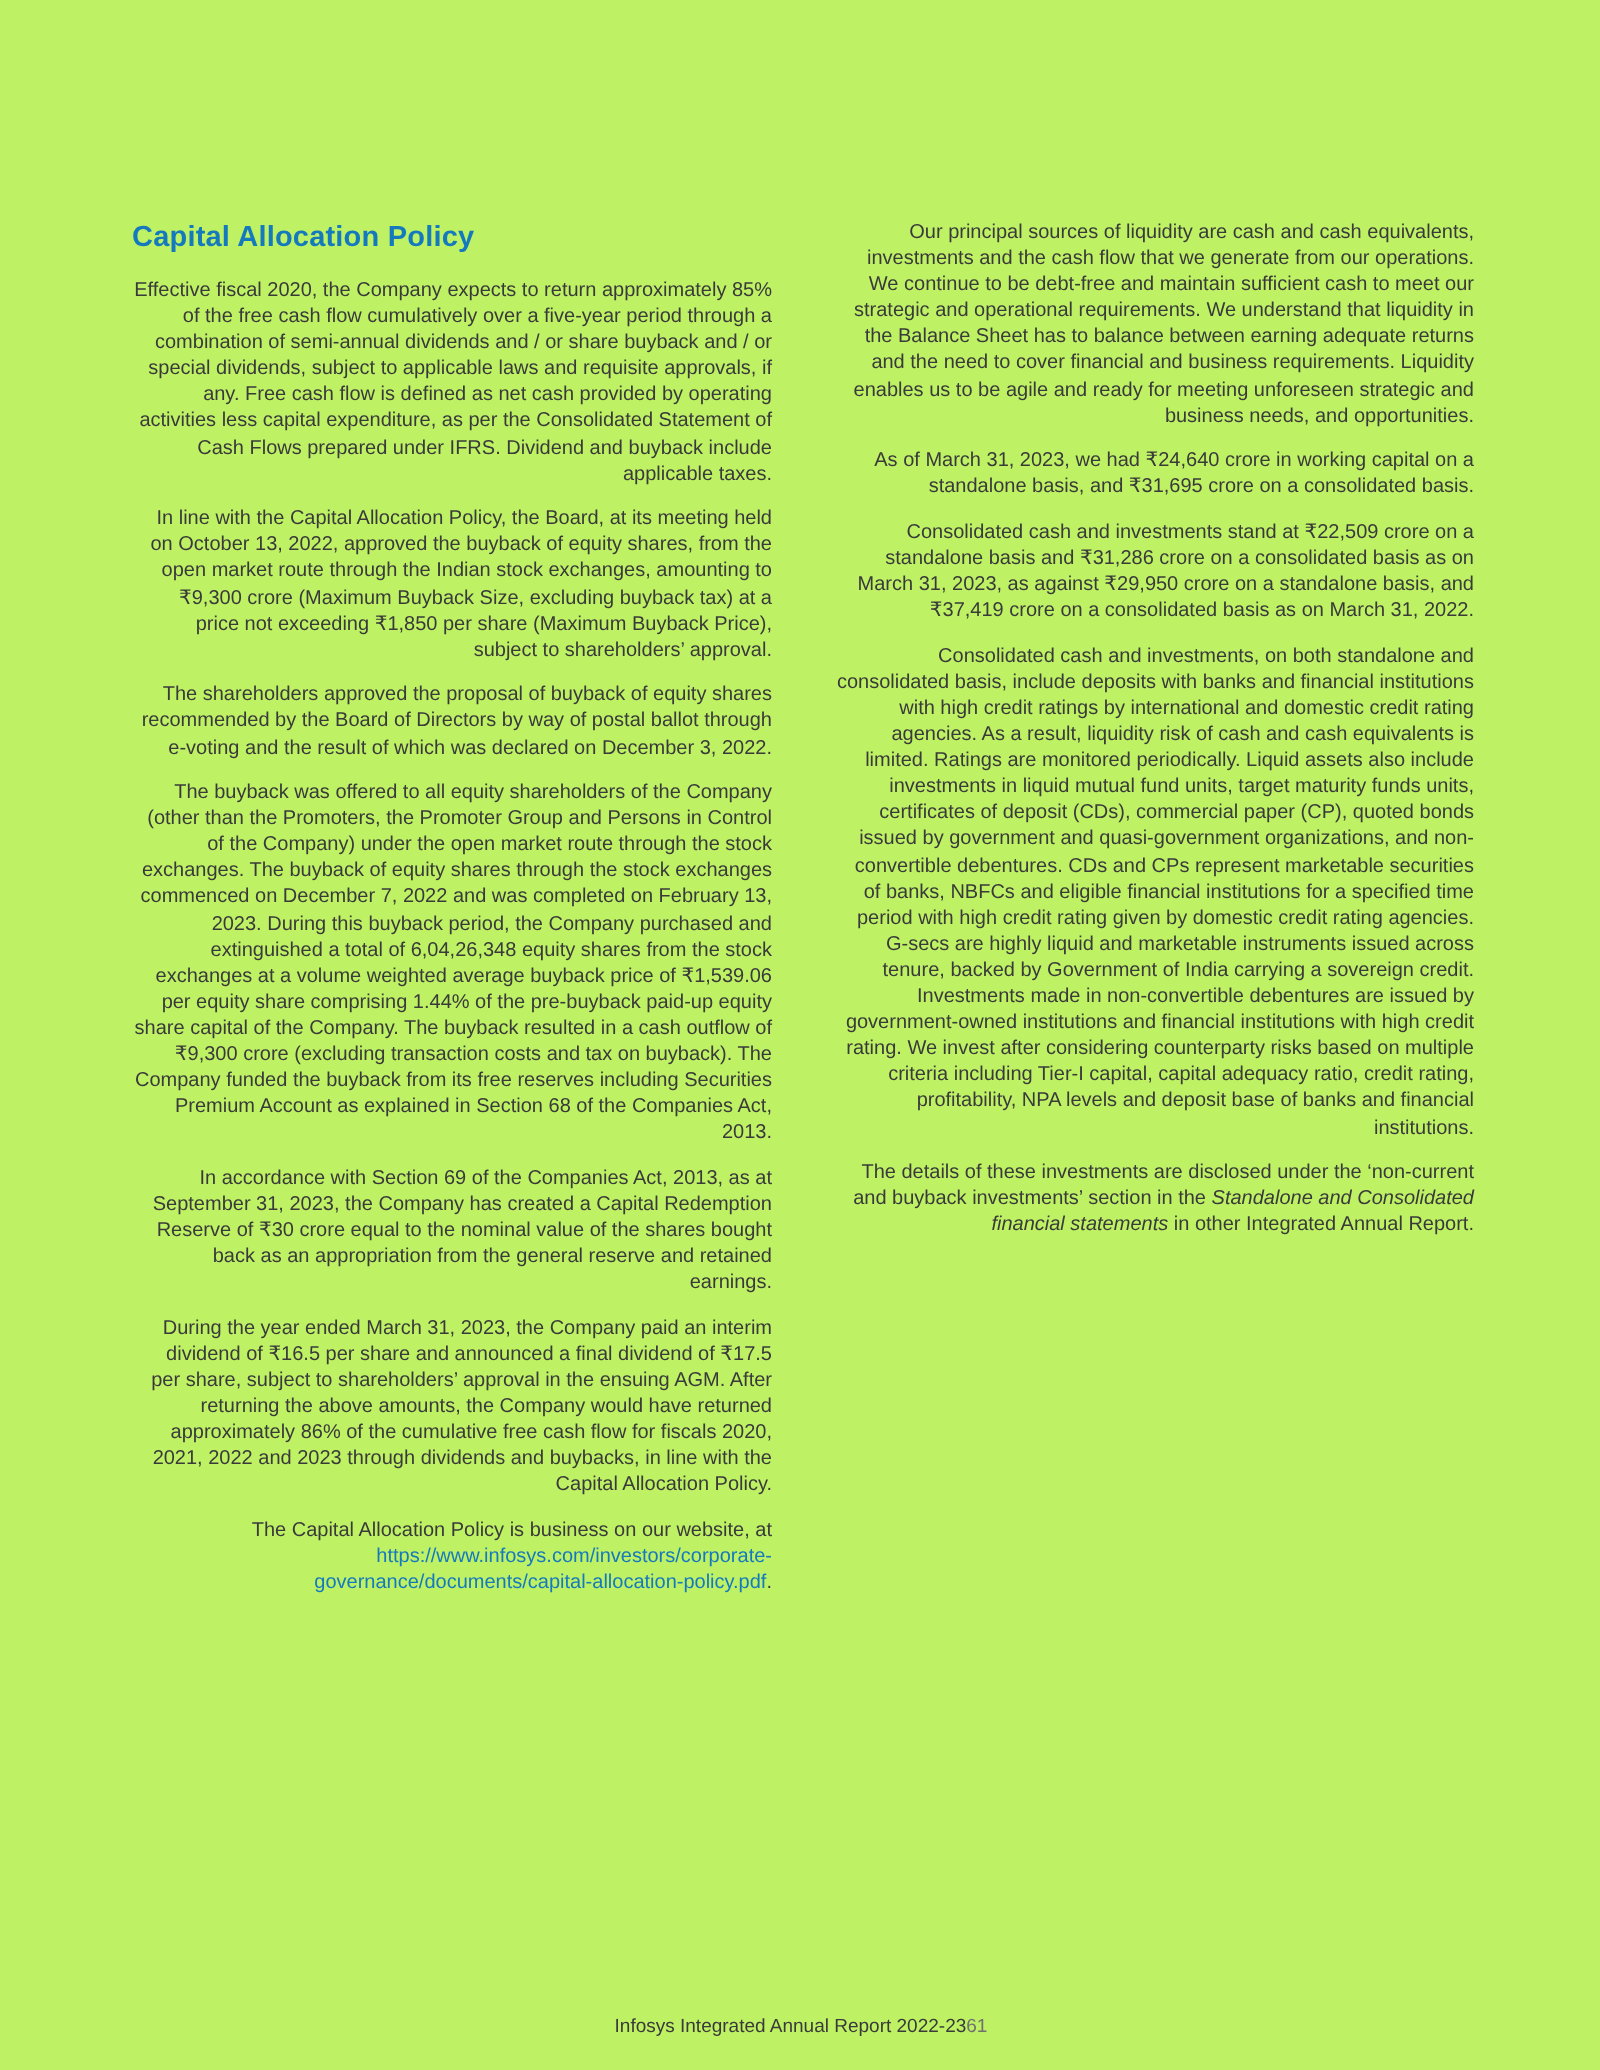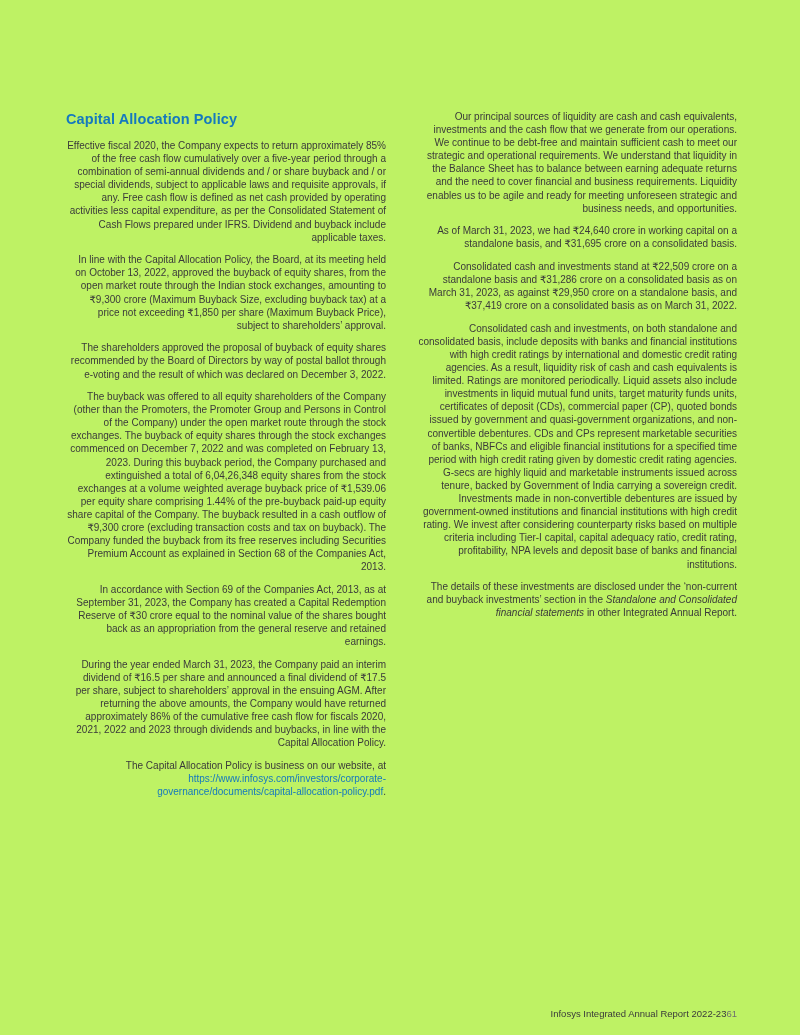--- a/index.html
+++ b/index.html
@@ -51,21 +51,21 @@
     overflow-wrap: anywhere;
     word-break: break-word;
   }
   em.italic-ref { font-style: italic; }
   .footer {
     position: absolute;
     left: 64px;
     right: 63px;
     bottom: 16px;
     display: flex;
-    justify-content: flex-end;
+    justify-content: center;
     align-items: baseline;
   }
   .footer .footer-title {
     font-size: 9.5px;
     color: #3a3a3a;
   }
   .footer .footer-page {
     font-size: 9.5px;
     color: #6f6f6f;
   }

